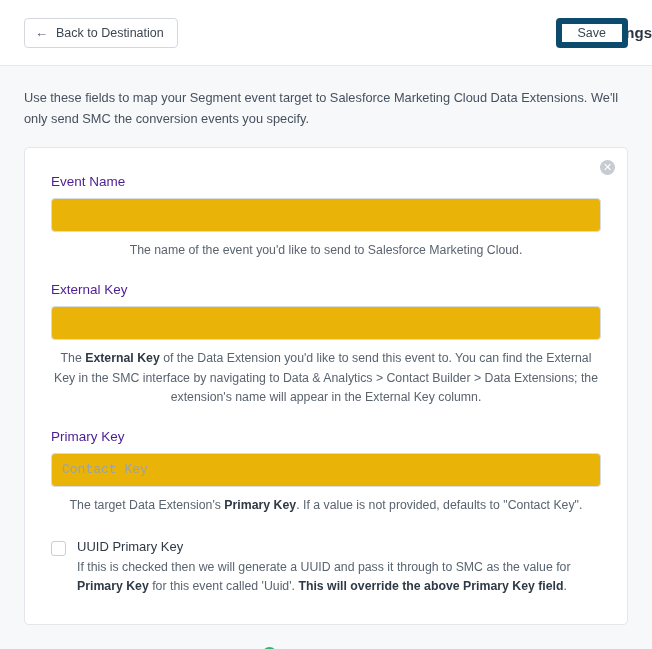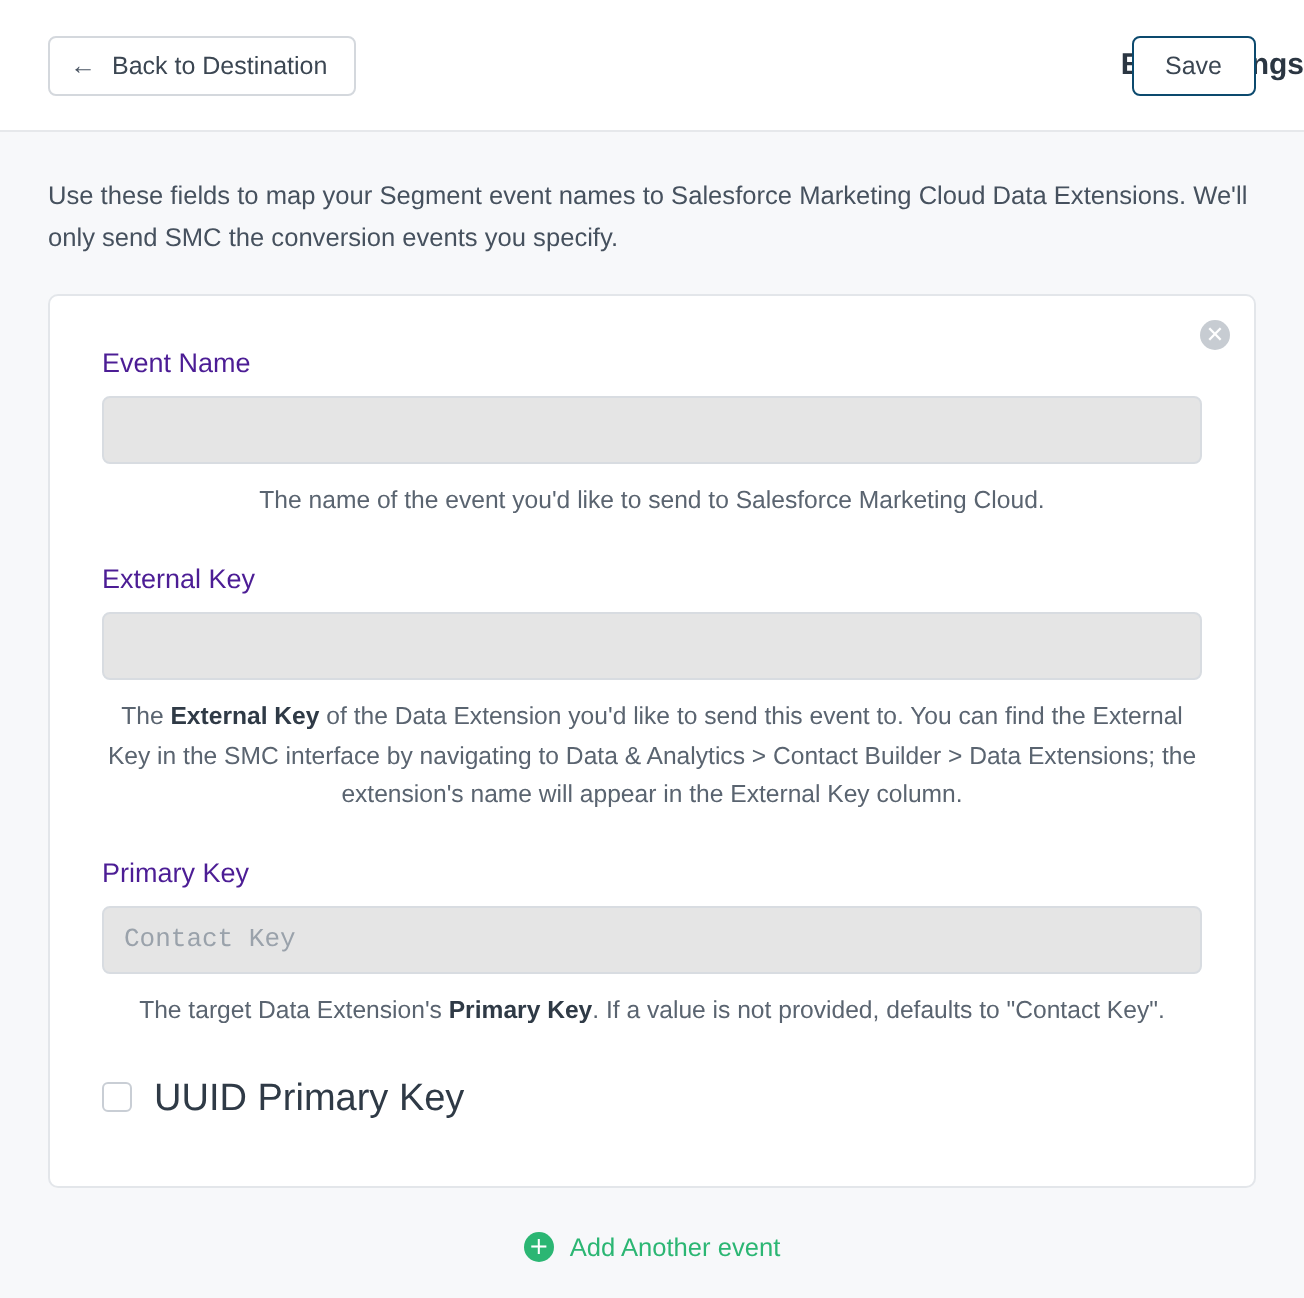--- a/index.html
+++ b/index.html
@@ -65,21 +65,21 @@
     font-size: 15px;
     font-weight: bold;
     color: #2b3642;
     pointer-events: none;
   }
 
   .save-btn {
     margin-left: auto;
     height: 30px;
     padding: 0 16px;
-    border: 1px solid #0c4a6e;
+    border: 6px solid #0c4a6e;
     border-radius: 4px;
     background: #ffffff;
     font-size: 12.5px;
     color: #3b4652;
     cursor: pointer;
     z-index: 2;
   }
 
   
   .body {
@@ -127,21 +127,21 @@
     margin: 0 0 9px 0;
   }
   .field-label.spaced { margin-top: 22px; }
 
   .text-input {
     display: block;
     width: 100%;
     height: 34px;
     border: 1px solid #d8dce1;
     border-radius: 4px;
-    background: #e5e5e5;
+    background: #eab308;
     padding: 0 10px;
     font-size: 13px;
     color: #3b4652;
     font-family: "Liberation Sans", sans-serif;
   }
   .text-input::placeholder { color: #9aa2ab; }
 
   .text-input.mono {
     font-family: "Liberation Mono", monospace;
     font-size: 13px;
@@ -168,21 +168,21 @@
     width: 15px;
     height: 15px;
     margin-top: 2px;
     border: 1px solid #c9ced5;
     border-radius: 3px;
     background: #ffffff;
     cursor: pointer;
   }
   .checkbox-text { flex: 1 1 auto; }
   .checkbox-title {
-    font-size: 19px;
+    font-size: 13px;
     color: #2f3a46;
     margin: 0 0 4px 0;
   }
   .checkbox-desc {
     font-size: 12.3px;
     line-height: 1.55;
     color: #5a6470;
     margin: 0;
     max-width: 530px;
   }
@@ -222,21 +222,21 @@
     <button class="back-btn">
       <span class="arrow-icon">←</span>
       <span>Back to Destination</span>
     </button>
     <div class="page-title">Edit Settings</div>
     <button class="save-btn">Save</button>
   </div>
 
   <div class="body">
 
-    <p class="intro">Use these fields to map your Segment event names to Salesforce Marketing Cloud Data Extensions. We'll only send SMC the conversion events you specify.</p>
+    <p class="intro">Use these fields to map your Segment event target to Salesforce Marketing Cloud Data Extensions. We'll only send SMC the conversion events you specify.</p>
 
     <div class="card">
 
       <div class="close-icon">✕</div>
 
       <div class="field-label">Event Name</div>
       <input class="text-input" type="text" placeholder="" style="">
       <p class="helper">The name of the event you'd like to send to Salesforce Marketing Cloud.</p>
 
       <div class="field-label spaced">External Key</div>
@@ -244,20 +244,21 @@
       <p class="helper"><span>The </span><b>External Key</b><span> of the Data Extension you'd like to send this event to. You can find the External Key in the SMC interface by navigating to Data &amp; Analytics &gt; Contact Builder &gt; Data Extensions; the extension's name will appear in the External Key column.</span></p>
 
       <div class="field-label spaced">Primary Key</div>
       <input class="text-input mono" type="text" placeholder="Contact Key" style="">
       <p class="helper"><span>The target Data Extension's </span><b>Primary Key</b><span>. If a value is not provided, defaults to "Contact Key".</span></p>
 
       <div class="checkbox-row">
         <div class="checkbox"></div>
         <div class="checkbox-text">
           <div class="checkbox-title">UUID Primary Key</div>
+          <p class="checkbox-desc"><span>If this is checked then we will generate a UUID and pass it through to SMC as the value for </span><b>Primary Key</b><span> for this event called 'Uuid'. </span><b>This will override the above Primary Key field</b><span>.</span></p>
         </div>
       </div>
 
     </div>
 
     <div class="add-row">
       <span class="plus-icon">+</span>
       <span class="add-label">Add Another event</span>
     </div>
 

